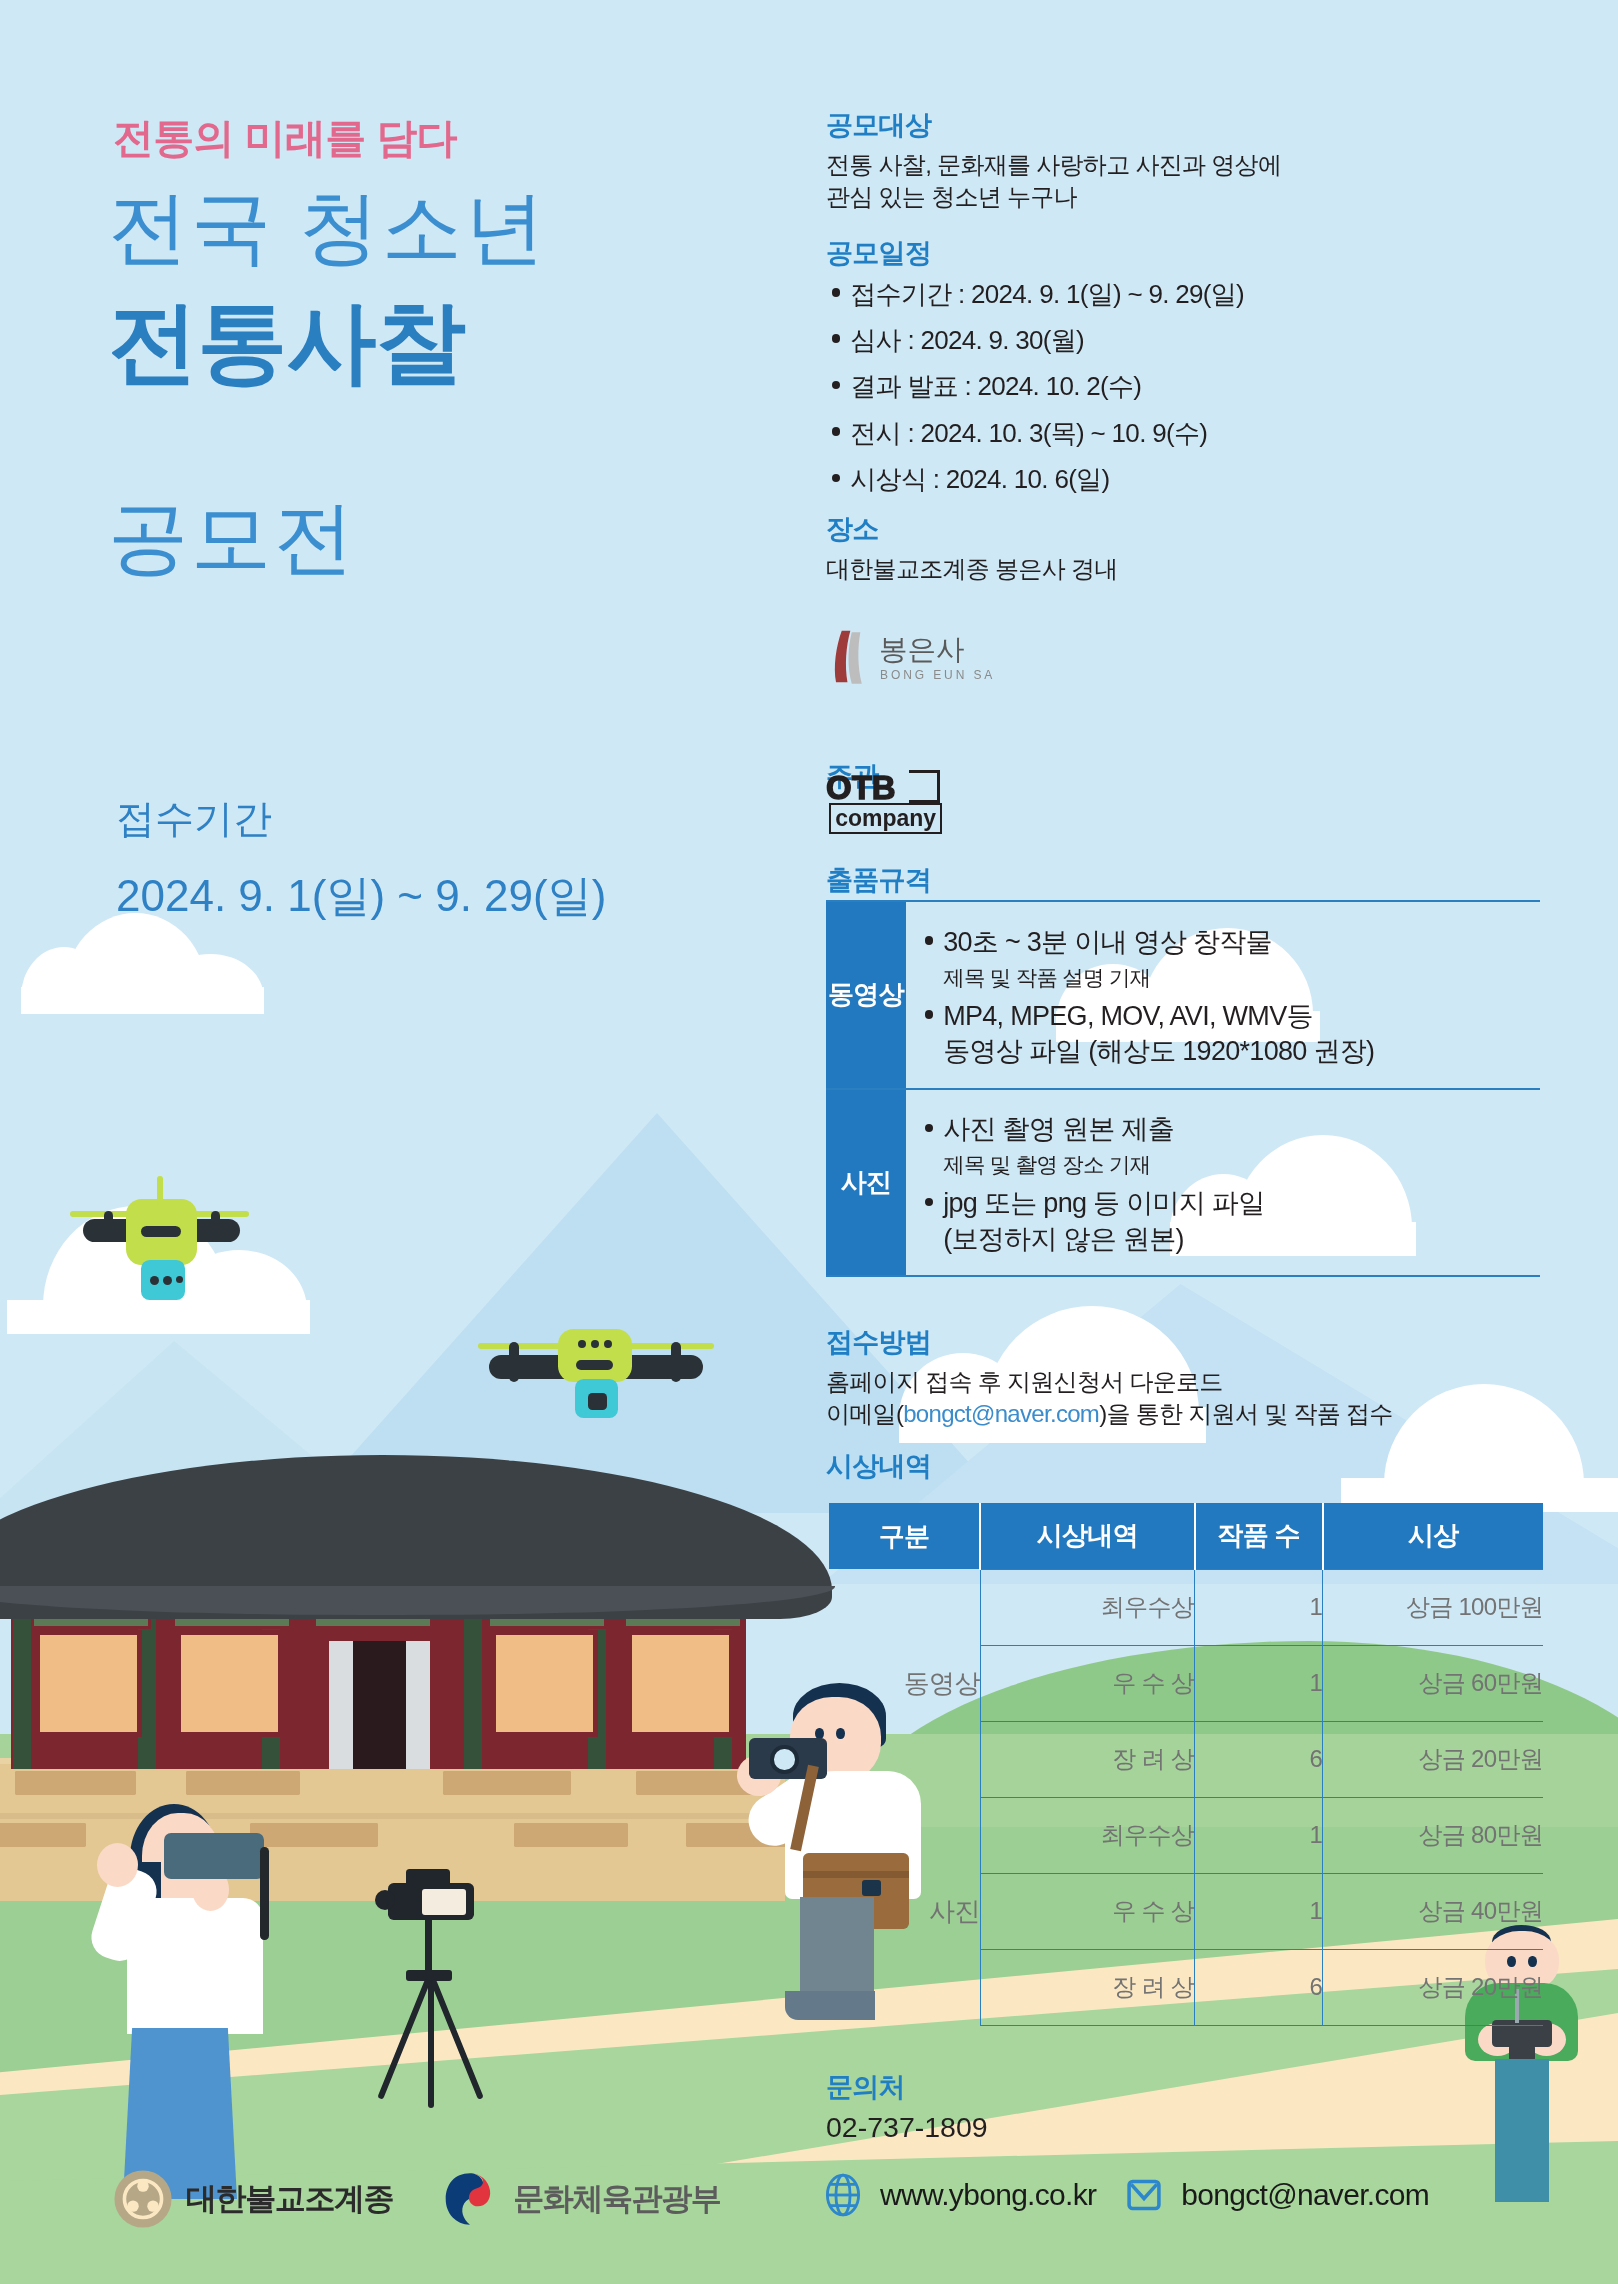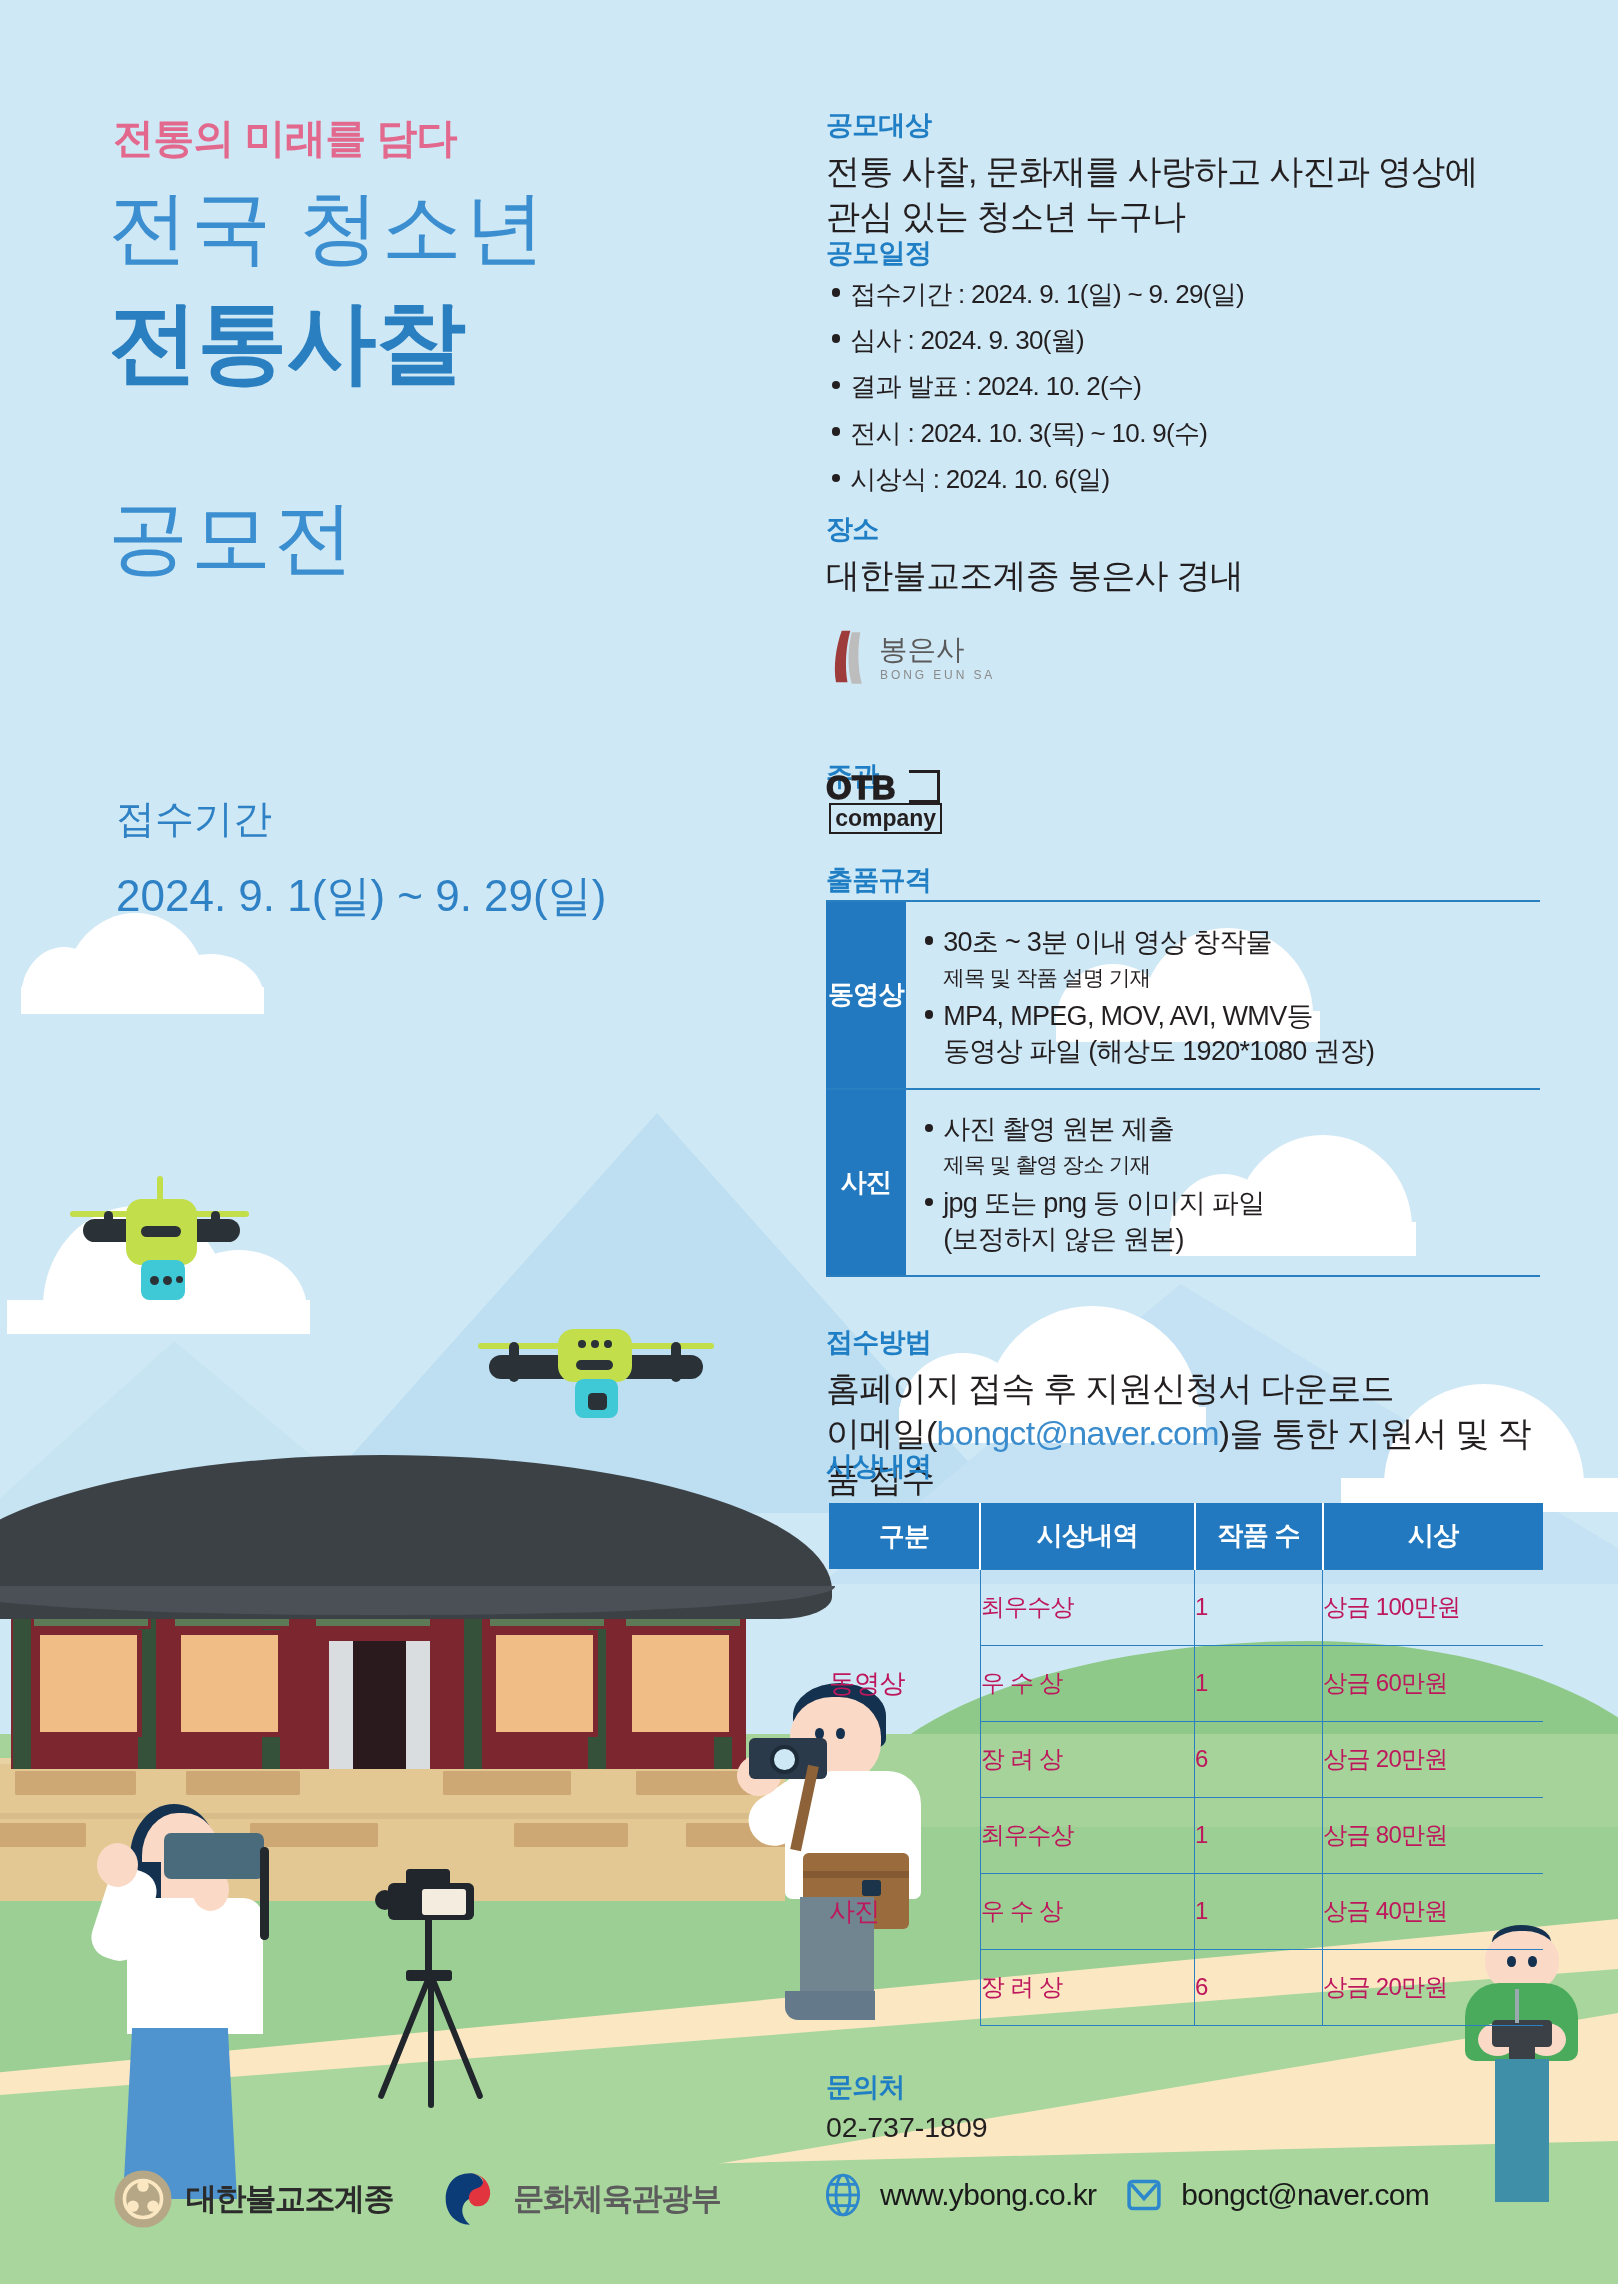--- a/index.html
+++ b/index.html
@@ -88,21 +88,21 @@
   .title-bold2 { position:absolute; left:108px; top:375px; font-size:90px; color:#2a7fc1;
                  font-weight:bold; letter-spacing:-0.7px; white-space:nowrap; }
   .title-lite2 { position:absolute; left:108px; top:485px; font-size:80px; color:#3b8fd0;
                  letter-spacing:2.9px; font-weight:400; white-space:nowrap; }
   .sub-label { position:absolute; left:116px; top:792px; font-size:39px; color:#2e81c4; }
   .sub-date { position:absolute; left:116px; top:867px; font-size:44px; color:#2e81c4; }
 
   
   .rc { position:absolute; left:826px; width:714px; }
   .h-blue { font-size:27px; font-weight:bold; color:#1f7ec4; margin-bottom:5.7px; letter-spacing:-0.7px; }
-  .p-dark { font-size:34px; color:#231f20; line-height:1.34; letter-spacing:-0.7px; }
+  .p-dark { font-size:24px; color:#231f20; line-height:1.34; letter-spacing:-0.7px; }
   .li { font-size:26px; color:#231f20; letter-spacing:-0.7px; display:flex; align-items:flex-start; margin-bottom:11.4px; }
   .li .bul { display:inline-block; width:8.6px; height:8.6px; background:#231f20; border-radius:50%;
              margin:11.4px 10px 0 5.7px; flex:none; }
 
   
   .spec { position:absolute; left:826px; top:900px; width:714px; }
   .spec-row { display:flex; border-top:2.1px solid #2a7fc1; }
   .spec-row.last { border-bottom:2.1px solid #2a7fc1; }
   .spec-key { width:80px; background:#2379bf; color:#fff; font-size:26px; font-weight:bold;
               display:flex; align-items:center; justify-content:center; flex:none; letter-spacing:-0.7px; }
@@ -111,21 +111,21 @@
   .spec-item .bul { width:8.6px; height:8.6px; background:#231f20; border-radius:50%; margin:11.4px 10px 0 0; flex:none; }
   .spec-main { font-size:27px; color:#231f20; letter-spacing:-0.7px; line-height:1.3; }
   .spec-sub { font-size:21.4px; color:#231f20; letter-spacing:-0.7px; margin:1.4px 0 0 18.6px; }
 
   
   .awards { position:absolute; left:829px; top:1503px; width:714px;
             border-collapse:collapse; }
   .awards th { background:#2379bf; color:#fff; font-size:26px; font-weight:bold; height:66px;
                border-right:2.1px solid #ffffff; letter-spacing:-0.7px; }
   .awards th:last-child { border-right:none; }
-  .awards td { font-size:24px; color:#be185d; text-align:left; height:76px;
+  .awards td { font-size:24px; color:#737373; text-align:right; height:76px;
                border:1.4px solid #2a7fc1; letter-spacing:-0.7px; }
   .awards td.cat { font-size:26px; }
   .awards tr td:first-child { border-left:none; }
   .awards tr td:last-child { border-right:none; }
   .awards .nb-left { border-left:none; }
 
   .contact { position:absolute; left:826px; top:2069px; }
   .contact .num { font-size:28.5px; color:#231f20; margin-top:4.3px; letter-spacing:0px; }
 
   

